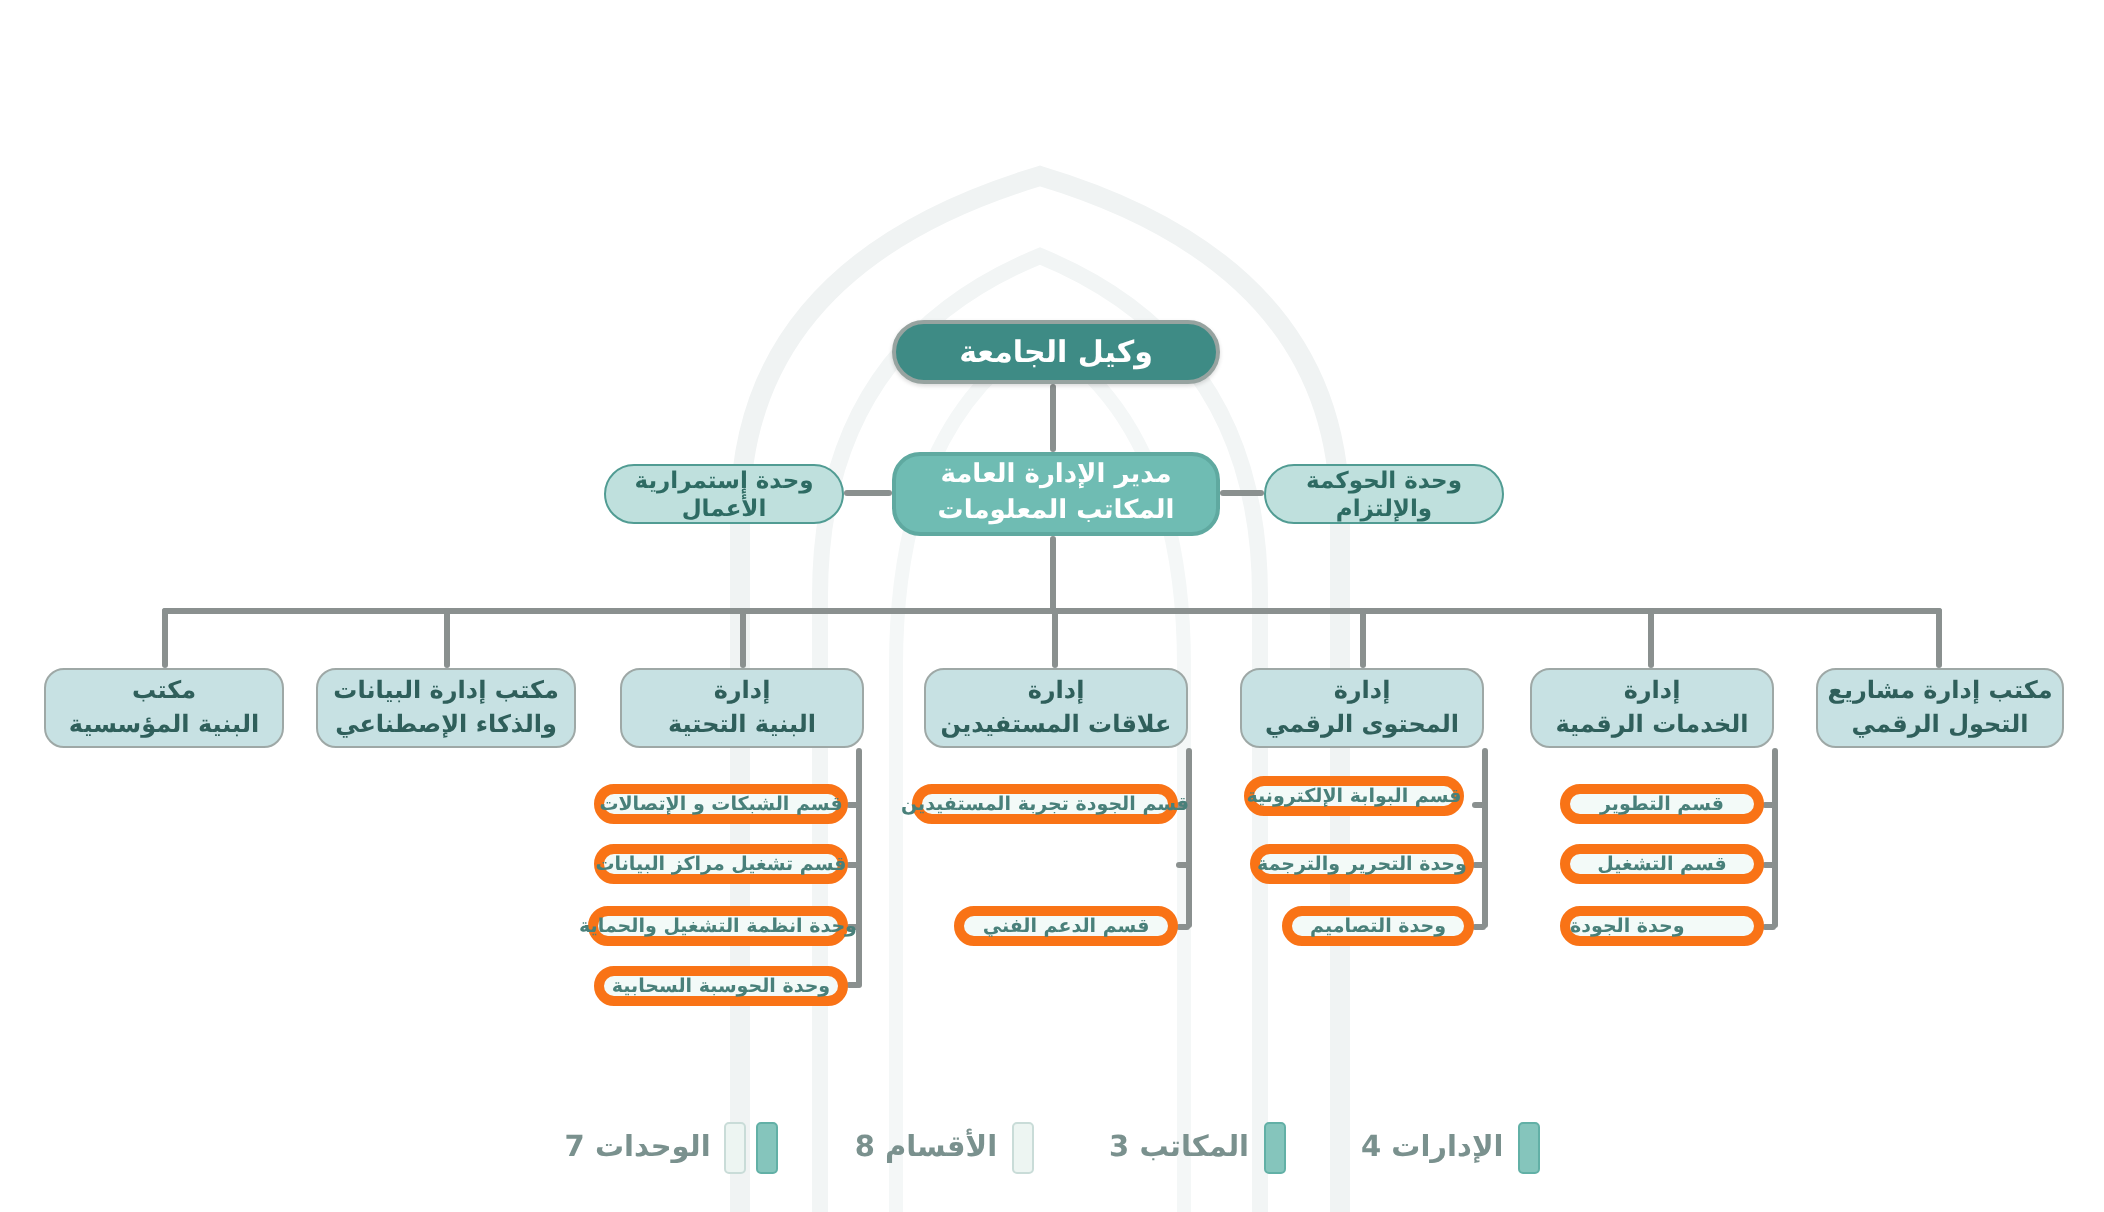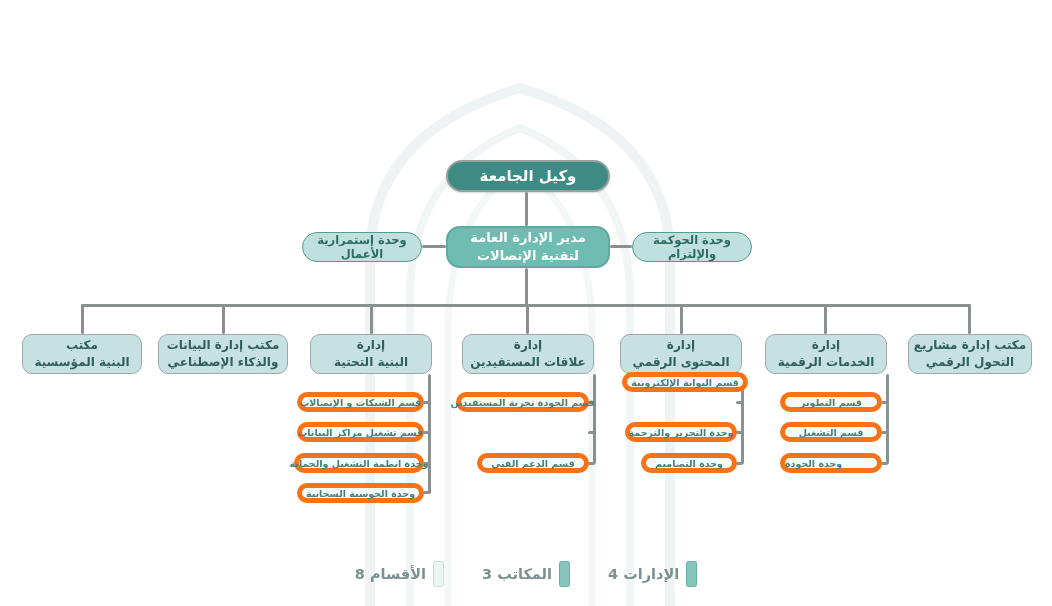--- a/index.html
+++ b/index.html
@@ -76,21 +76,21 @@
   <div class="line" style="left:680px; top:304px; width:3px; height:30px;"></div>
   <div class="line" style="left:824px; top:304px; width:3px; height:30px;"></div>
   <div class="line" style="left:968px; top:304px; width:3px; height:30px;"></div>
 
   <div class="node root-box" style="left:446px; top:160px; width:164px; height:32px;">
     <span>وكيل الجامعة</span>
   </div>
 
   <div class="node director-box" style="left:446px; top:226px; width:164px; height:42px;">
     <span>مدير الإدارة العامة</span>
-    <span>لتقنية الإتصالات</span>
+    <span>المكاتب المعلومات</span>
   </div>
 
   <div class="node unit-side-box" style="left:302px; top:232px; width:120px; height:30px;">
     <span>وحدة إستمرارية الأعمال</span>
   </div>
   <div class="node unit-side-box" style="left:632px; top:232px; width:120px; height:30px;">
     <span>وحدة الحوكمة والإلتزام</span>
   </div>
 
   <div class="node dept-box" style="left:22px; top:334px; width:120px; height:40px;">
@@ -148,21 +148,21 @@
     <span>قسم الجودة تجربة المستفيدين</span>
   </div>
   <div class="node sub-box" style="left:477px; top:453px; width:112px; height:20px;justify-content:center;">
     <span>قسم الدعم الفني</span>
   </div>
 
   <div class="line" style="left:741px; top:374px; width:3px; height:90px;"></div>
   <div class="line" style="left:736px; top:401px; width:7px; height:3px;"></div>
   <div class="line" style="left:736px; top:431px; width:7px; height:3px;"></div>
   <div class="line" style="left:736px; top:462px; width:7px; height:3px;"></div>
-  <div class="node sub-box" style="left:622px; top:372px; width:126px; height:20px;">
+  <div class="node sub-box" style="left:622px; top:388px; width:110px; height:20px;">
     <span>قسم البوابة الإلكترونية</span>
   </div>
   <div class="node sub-box" style="left:625px; top:422px; width:112px; height:20px;">
     <span>وحدة التحرير والترجمة</span>
   </div>
   <div class="node sub-box" style="left:641px; top:453px; width:96px; height:20px;">
     <span>وحدة التصاميم</span>
   </div>
 
   <div class="line" style="left:886px; top:374px; width:3px; height:90px;"></div>
@@ -191,15 +191,22 @@
           <span class="sw sw-teal"></span>
         </span>
       <span class="legend-label">المكاتب 3</span>
     </div>
     <div class="legend-item">
       <span class="legend-swatches">
           <span class="sw sw-light"></span>
         </span>
       <span class="legend-label">الأقسام 8</span>
     </div>
+    <div class="legend-item">
+      <span class="legend-swatches">
+          <span class="sw sw-teal"></span>
+          <span class="sw sw-light"></span>
+        </span>
+      <span class="legend-label">الوحدات 7</span>
+    </div>
   </div>
 
 </div>
 
 </body></html>

